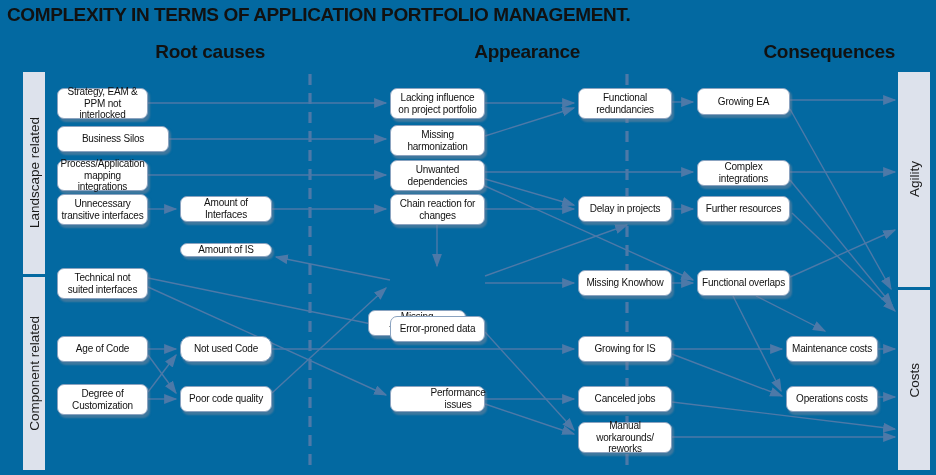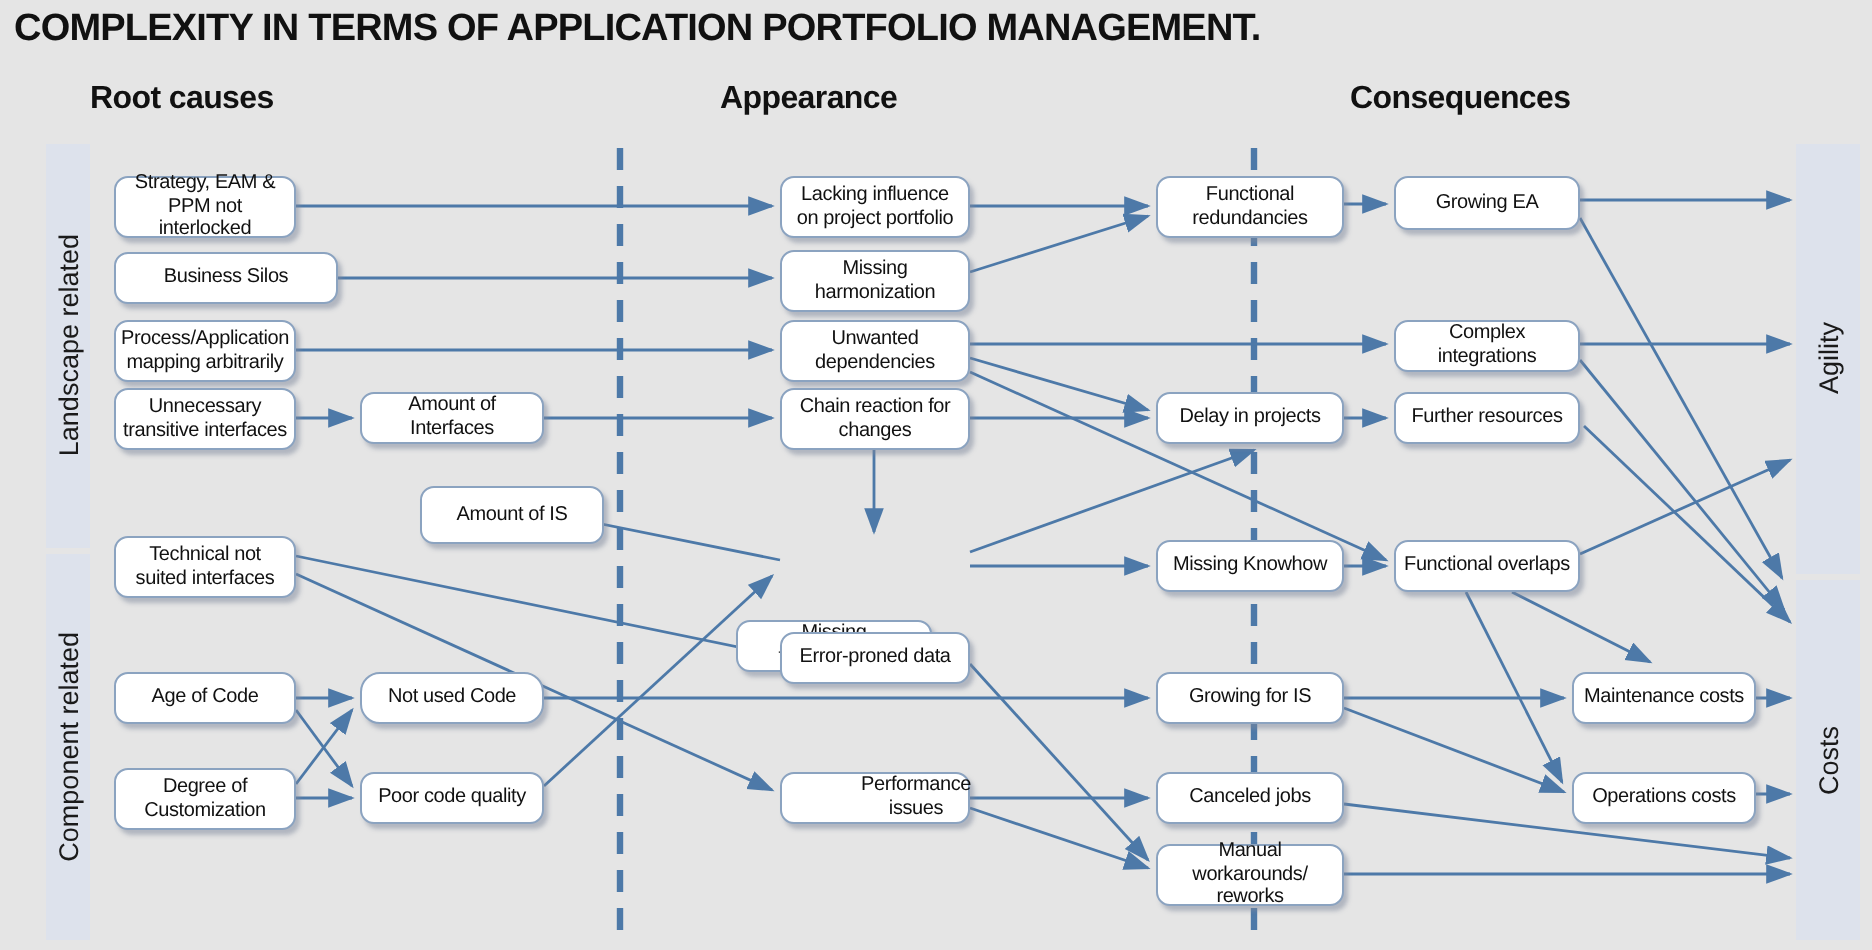--- a/index.html
+++ b/index.html
@@ -1,21 +1,21 @@
 <!DOCTYPE html>
 <html><head>
 <meta charset="utf-8">
 <style>
   html,body{margin:0;padding:0;background:#fff;}
-  #stage{position:relative;width:936px;height:475px;background:#e5e5e5;overflow:hidden;
+  #stage{position:relative;width:936px;height:475px;background:#0369a1;overflow:hidden;
          font-family:"Liberation Sans",sans-serif;}
   #title{position:absolute;left:7px;top:4px;font-size:19px;font-weight:800;
          letter-spacing:-0.4px;color:#111;white-space:nowrap;}
-  .col-header{position:absolute;top:41px;width:220px;text-align:left;
-              font-size:16px;font-weight:800;letter-spacing:-0.3px;color:#111;}
+  .col-header{position:absolute;top:41px;width:220px;text-align:right;
+              font-size:19px;font-weight:800;letter-spacing:-0.3px;color:#111;}
   #hdr-root{left:45px;} #hdr-appearance{left:360px;} #hdr-consequences{left:675px;}
   #edge-canvas{position:absolute;left:0;top:0;width:936px;height:475px;}
   .node{position:absolute;background:#fff;border:1.5px solid #8ba3c0;border-radius:7px;
         box-shadow:2px 2.5px 2px rgba(125,135,155,.5);display:flex;align-items:center;
         justify-content:center;text-align:center;font-size:10px;line-height:1.18;
         letter-spacing:-0.2px;color:#111;padding:1px 3px;box-sizing:border-box;}
   .sidebar{position:absolute;background:#dde2ec;display:flex;align-items:center;
            justify-content:center;}
   .sidebar span{writing-mode:vertical-rl;transform:rotate(180deg);font-size:13.5px;
                 color:#1a1a1a;letter-spacing:0;white-space:nowrap;}
@@ -98,28 +98,28 @@
   </div>
   <div class="sidebar" id="bar-agility">
     <span>Agility</span>
   </div>
   <div class="sidebar" id="bar-costs">
     <span>Costs</span>
   </div>
 
   <div class="node" style="left:57px;top:88px;width:91px;height:31px;">Strategy, EAM &amp; PPM not interlocked</div>
   <div class="node" style="left:57px;top:126px;width:112px;height:26px;">Business Silos</div>
-  <div class="node" style="left:57px;top:160px;width:91px;height:31px;">Process/Application mapping arbitrarily</div>
+  <div class="node" style="left:57px;top:160px;width:91px;height:31px;">Process/Application mapping integrations</div>
   <div class="node" style="left:57px;top:194px;width:91px;height:31px;">Unnecessary transitive interfaces</div>
   <div class="node" style="left:57px;top:268px;width:91px;height:31px;">Technical not suited interfaces</div>
   <div class="node" style="left:57px;top:336px;width:91px;height:26px;">Age of Code</div>
   <div class="node" style="left:57px;top:384px;width:91px;height:31px;">Degree of Customization</div>
 
   <div class="node" style="left:180px;top:196px;width:92px;height:26px;">Amount of Interfaces</div>
-  <div class="node" style="left:180px;top:243px;width:92px;height:29px;margin-left:30px;">Amount of IS</div>
+  <div class="node" style="left:180px;top:243px;width:92px;height:14px;">Amount of IS</div>
   <div class="node" style="left:180px;top:336px;width:92px;height:26px;border-radius:10px;">Not used Code</div>
   <div class="node" style="left:180px;top:386px;width:92px;height:26px;">Poor code quality</div>
 
   <div class="node" style="left:390px;top:88px;width:95px;height:31px;">Lacking influence on project portfolio</div>
   <div class="node" style="left:390px;top:125px;width:95px;height:31px;">Missing harmonization</div>
   <div class="node" style="left:390px;top:160px;width:95px;height:31px;">Unwanted dependencies</div>
   <div class="node" style="left:390px;top:194px;width:95px;height:31px;">Chain reaction for changes</div>
   <div class="node" style="left:368px;top:270px;width:98px;height:26px;margin-top:40px;">Missing transparency</div>
   <div class="node" style="left:390px;top:316px;width:95px;height:26px;">Error-proned data</div>
   <div class="node" style="left:390px;top:386px;width:95px;height:26px;padding-left:44px;">Performance issues</div>

